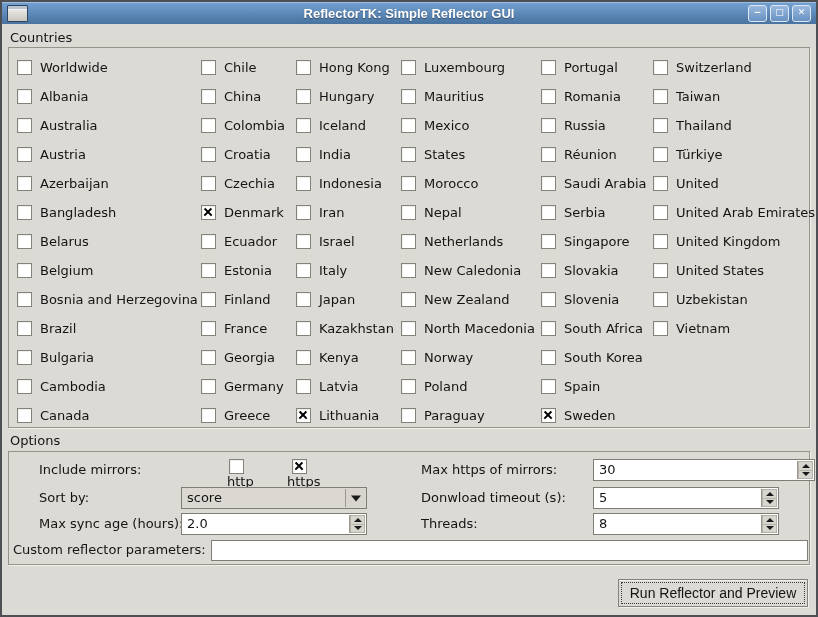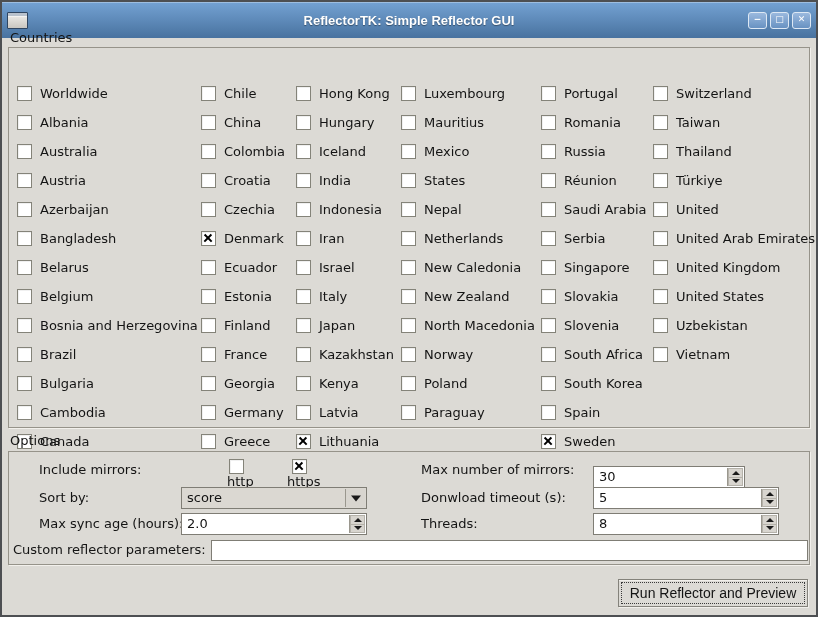--- a/index.html
+++ b/index.html
@@ -4,21 +4,21 @@
 <style>
   html,body{margin:0;padding:0;background:#fff;}
   .window{
     position:relative;width:818px;height:617px;background:#dcdad5;
     box-shadow:inset 0 0 0 2px #4d4f52;
     font-family:"DejaVu Sans",sans-serif;font-size:13px;color:#141414;
     overflow:hidden;
   }
   
   .titlebar{
-    position:absolute;left:2px;top:2px;right:2px;height:36px;
+    position:absolute;left:2px;top:2px;right:2px;height:22px;
     background:linear-gradient(#74a2d3,#48729f);
     box-shadow:inset 0 1px 0 rgba(255,255,255,.3);
     display:flex;align-items:center;
   }
   .app-icon{
     margin-left:5px;width:19px;height:15px;border:1px solid #2f4560;border-radius:1px;
     background:linear-gradient(#f4f3f1 0 4px,#e8e6e2 4px,#c9c6c0);
     box-shadow:inset 0 3px 0 #b9c2cd;position:relative;z-index:2;
   }
   .tb-title{
@@ -35,21 +35,21 @@
   }
   
   .section-label{position:absolute;left:10px;white-space:nowrap;}
   .frame{
     position:absolute;left:8px;width:800px;border:1px solid #96938a;
     box-shadow:1px 1px 0 #f2f0ec;
   }
   #countries-frame{top:47px;height:379px;}
   #options-frame{top:451px;height:112px;}
   
-  .countries-col{position:absolute;top:5px;margin-top:26px;}
+  .countries-col{position:absolute;top:5px;}
   .countries-col.col1{left:8px;}
   .countries-col.col2{left:192px;}
   .countries-col.col3{left:287px;}
   .countries-col.col4{left:392px;}
   .countries-col.col5{left:532px;}
   .countries-col.col6{left:644px;}
   .check-item{height:29px;display:flex;align-items:center;cursor:default;}
   .cb{
     width:13px;height:13px;background:#ffffff;border:1px solid #848379;
     box-shadow:inset 1px 1px 0 rgba(0,0,0,.06);position:relative;flex:0 0 auto;
@@ -292,20 +292,24 @@
           <label class="check-item">
             <span class="cb"></span>
             <span class="cb-label">Mexico</span>
           </label>
           <label class="check-item">
             <span class="cb"></span>
             <span class="cb-label">States</span>
           </label>
           <label class="check-item">
             <span class="cb"></span>
+            <span class="cb-label">Morocco</span>
+          </label>
+          <label class="check-item">
+            <span class="cb"></span>
             <span class="cb-label">Nepal</span>
           </label>
           <label class="check-item">
             <span class="cb"></span>
             <span class="cb-label">Netherlands</span>
           </label>
           <label class="check-item">
             <span class="cb"></span>
             <span class="cb-label">New Caledonia</span>
           </label>
@@ -456,22 +460,22 @@
       <span class="spin-btns">
         <span class="spin-up">
             <span class="spin-arrow"></span>
           </span>
         <span class="spin-down">
             <span class="spin-arrow"></span>
           </span>
       </span>
     </div>
 
-    <div class="opt-label" style="left:412px;top:7px;">Max number of mirrors:</div>
-    <div class="field" style="left:584px;top:14px;width:152px;padding-left:38px;">
+    <div class="opt-label" style="left:412px;top:7px;">Max https of mirrors:</div>
+    <div class="field" style="left:584px;top:7px;width:222px;padding-left:38px;">
       <span class="value">30</span>
       <span class="spin-btns">
         <span class="spin-up">
             <span class="spin-arrow"></span>
           </span>
         <span class="spin-down">
             <span class="spin-arrow"></span>
           </span>
       </span>
     </div>

